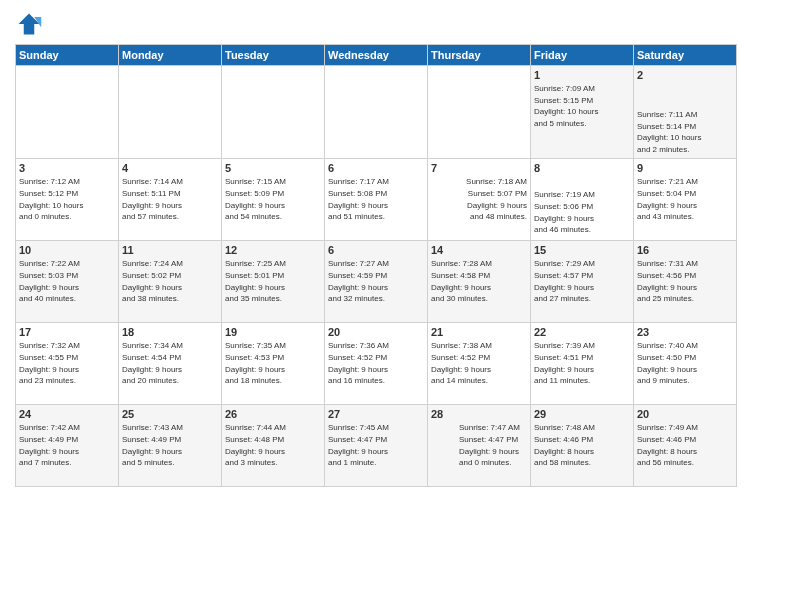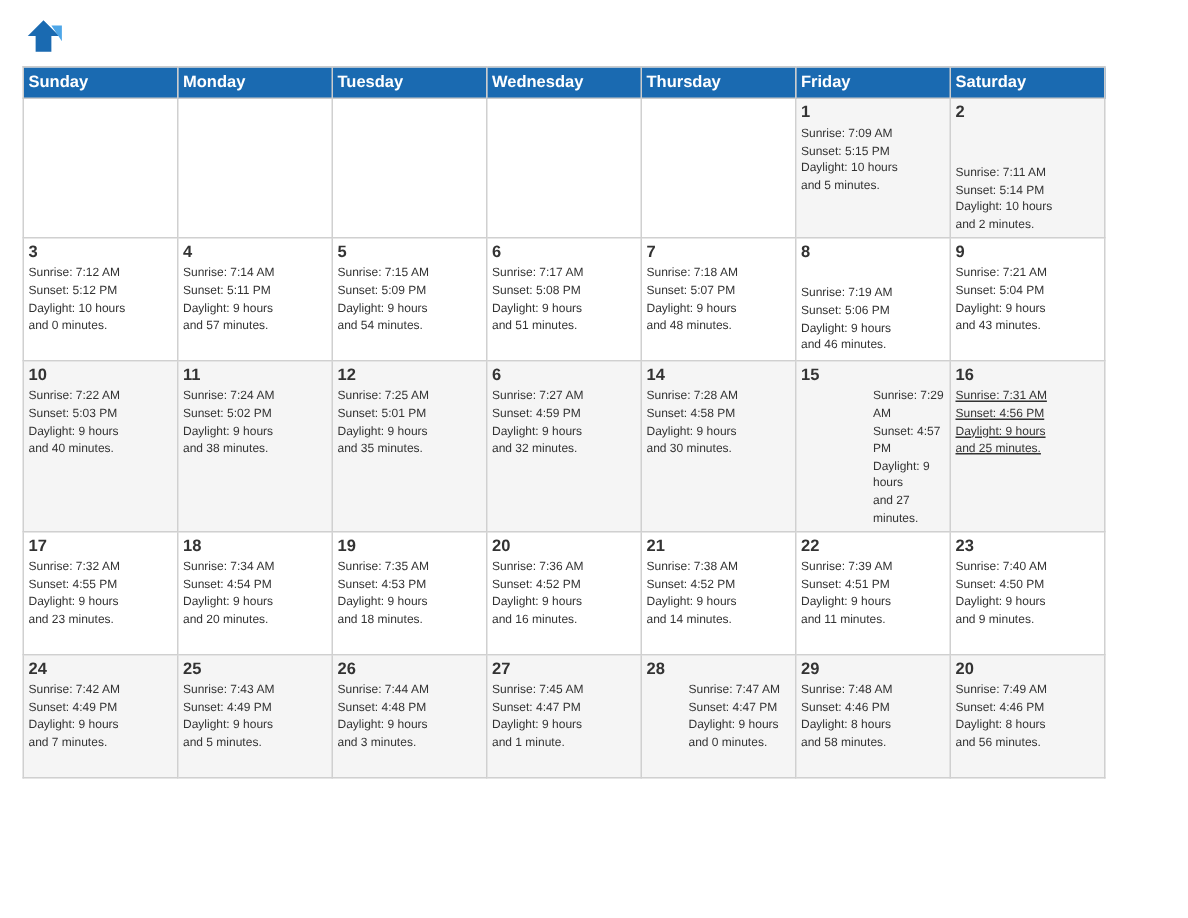--- a/index.html
+++ b/index.html
@@ -179,21 +179,21 @@
           </td>
           <td>
             <span class="day-num">6</span>
             <div class="day-info" style="white-space: pre-line;">Sunrise: 7:17 AM
 Sunset: 5:08 PM
 Daylight: 9 hours
 and 51 minutes.</div>
           </td>
           <td>
             <span class="day-num">7</span>
-            <div class="day-info" style="white-space: pre-line;">Sunrise: 7:18 AM
+            <div class="day-info" style="white-space: pre-line; text-align: right;">Sunrise: 7:18 AM
 Sunset: 5:07 PM
 Daylight: 9 hours
 and 48 minutes.</div>
           </td>
           <td>
             <span class="day-num">8</span>
             <div class="day-info" style="white-space: pre-line; margin-top: 15px;">Sunrise: 7:19 AM
 Sunset: 5:06 PM
 Daylight: 9 hours
 and 46 minutes.</div>
@@ -237,28 +237,28 @@
           </td>
           <td>
             <span class="day-num">14</span>
             <div class="day-info" style="white-space: pre-line;">Sunrise: 7:28 AM
 Sunset: 4:58 PM
 Daylight: 9 hours
 and 30 minutes.</div>
           </td>
           <td>
             <span class="day-num">15</span>
-            <div class="day-info" style="white-space: pre-line; margin-left: 48px;">Sunrise: 7:29 AM
+            <div class="day-info" style="white-space: pre-line;">Sunrise: 7:29 AM
 Sunset: 4:57 PM
 Daylight: 9 hours
 and 27 minutes.</div>
           </td>
           <td>
             <span class="day-num">16</span>
-            <div class="day-info" style="white-space: pre-line; text-decoration: underline;">Sunrise: 7:31 AM
+            <div class="day-info" style="white-space: pre-line;">Sunrise: 7:31 AM
 Sunset: 4:56 PM
 Daylight: 9 hours
 and 25 minutes.</div>
           </td>
         </tr>
         <tr>
           <td>
             <span class="day-num">17</span>
             <div class="day-info" style="white-space: pre-line;">Sunrise: 7:32 AM
 Sunset: 4:55 PM

